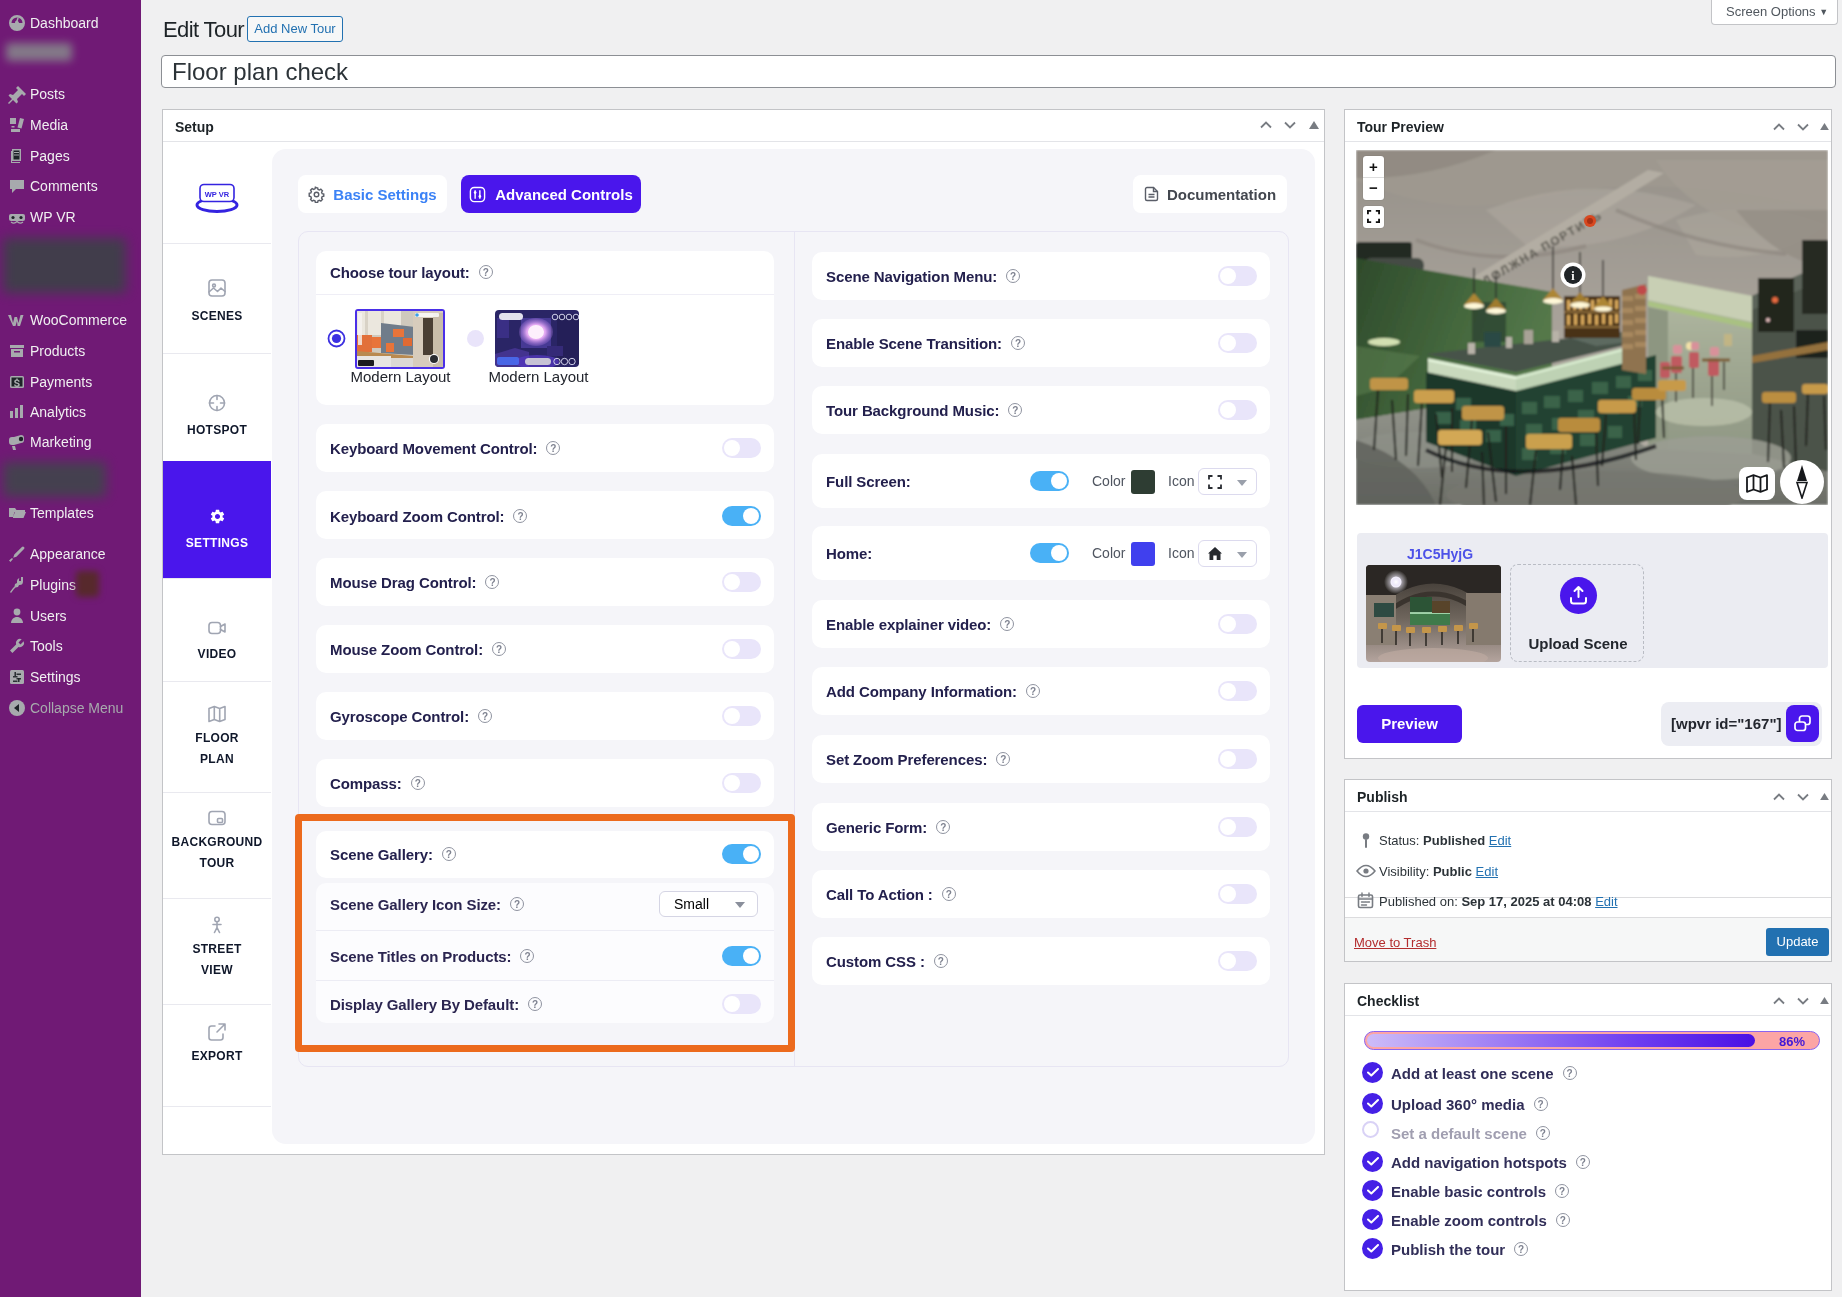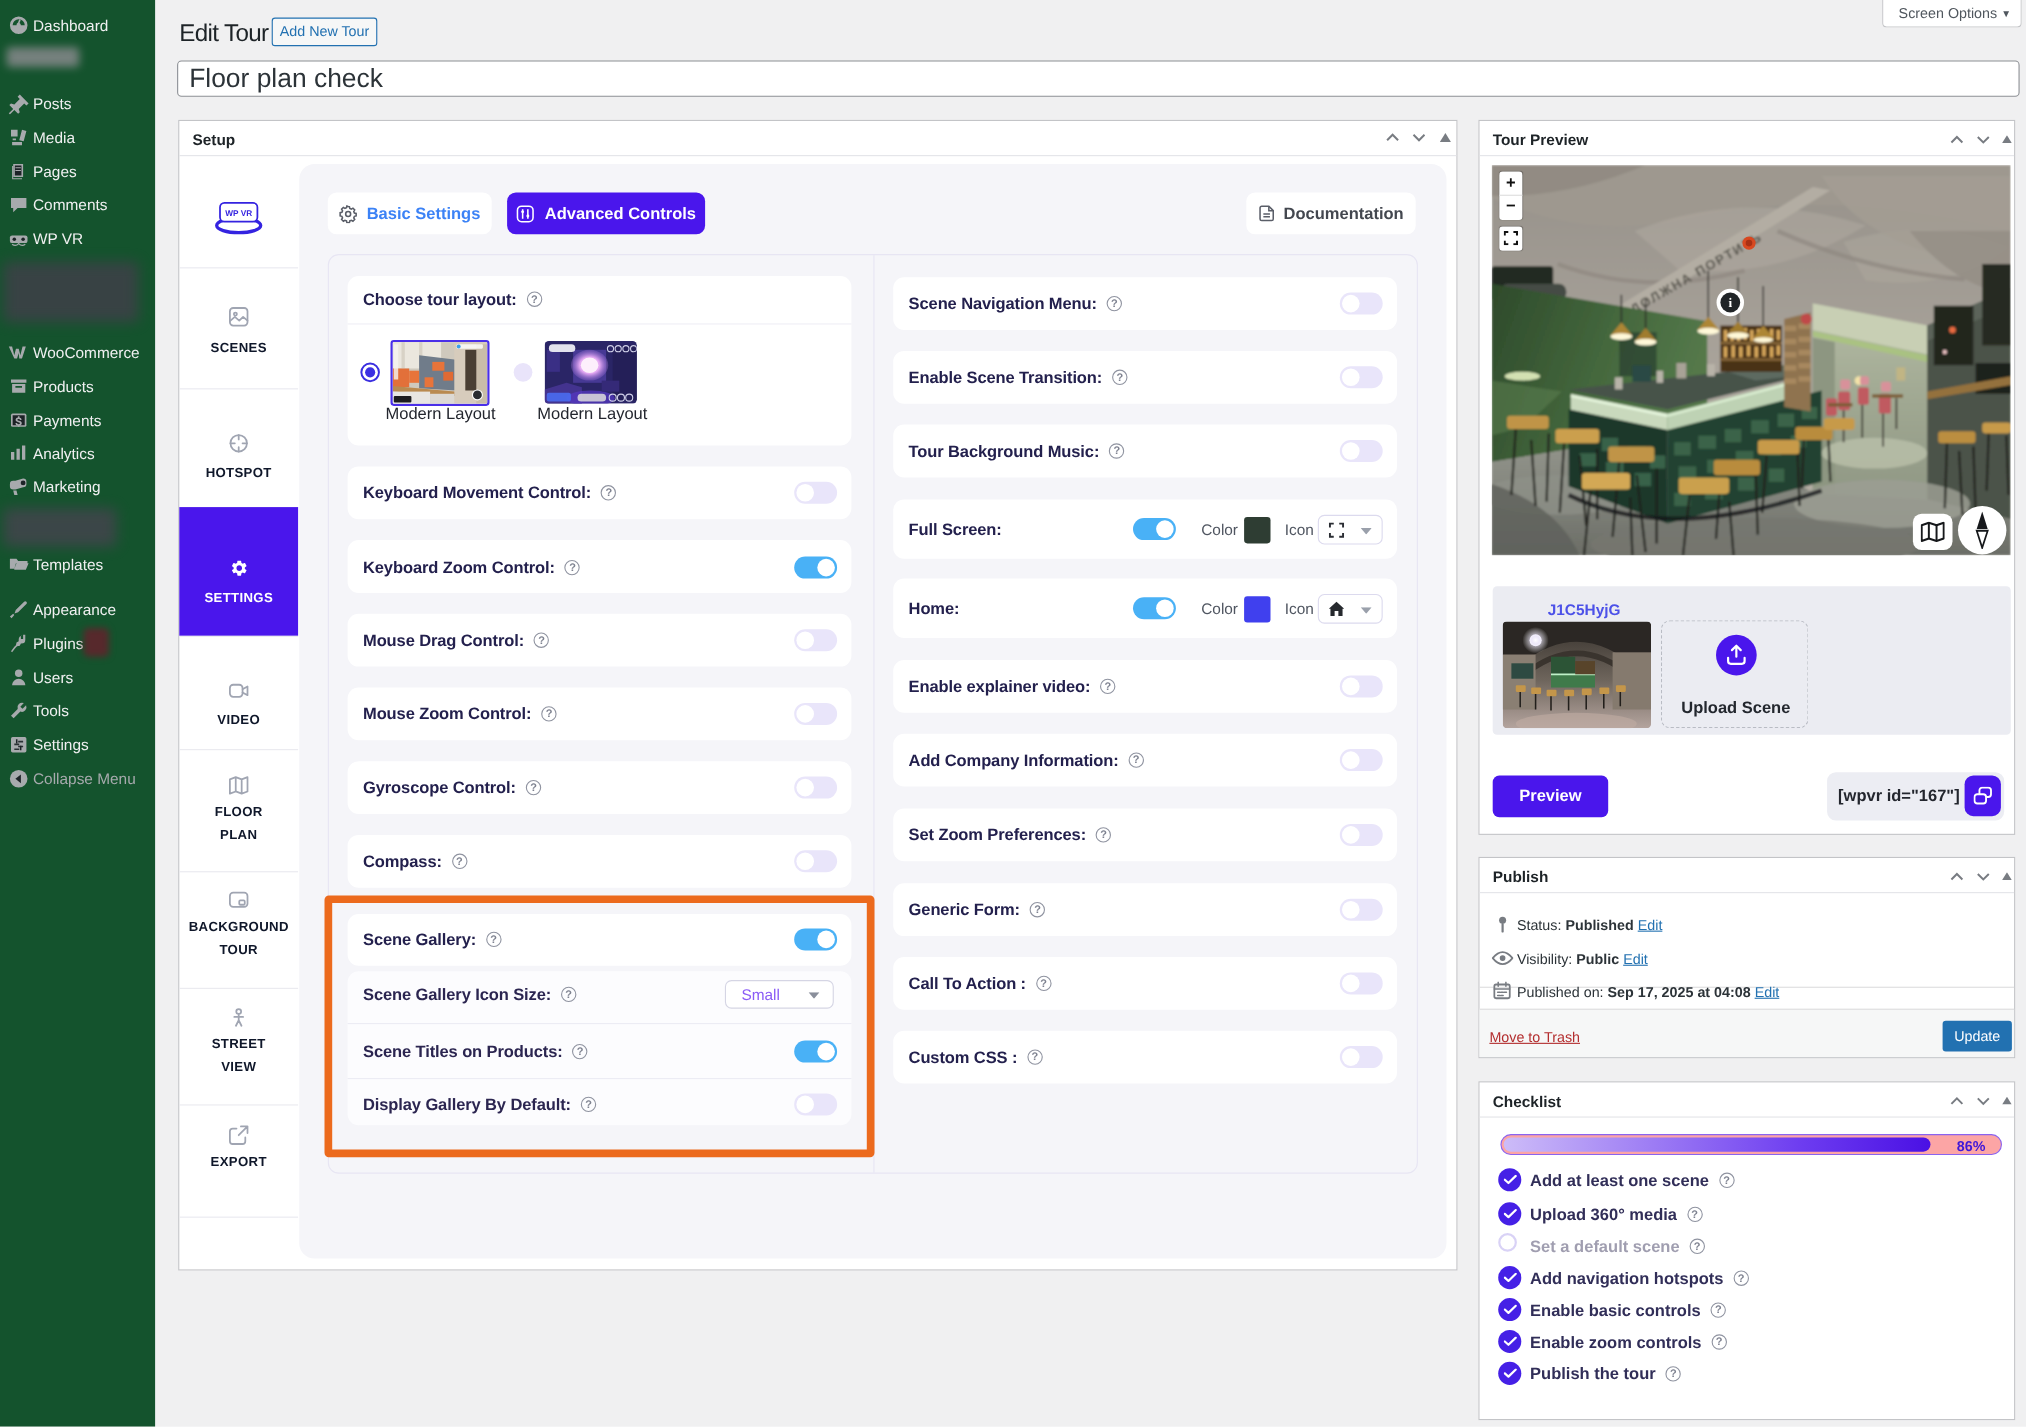--- a/index.html
+++ b/index.html
@@ -1,20 +1,20 @@
 <!DOCTYPE html>
 <html><head>
 <meta charset="utf-8">
 <style>
 *{margin:0;padding:0;box-sizing:border-box}
 html,body{width:1842px;height:1297px;overflow:hidden}
 body{font-family:"Liberation Sans",sans-serif;background:#f0f0f1;position:relative}
 .abs{position:absolute}
 
-#sidebar{position:absolute;left:0;top:0;width:141px;height:1297px;background:#14532d}
+#sidebar{position:absolute;left:0;top:0;width:141px;height:1297px;background:#701a75}
 .mi{position:absolute;left:0;width:141px;height:30px;color:#f0f0f1;font-size:14px}
 .mi .ic{position:absolute;left:7px;top:5px;width:20px;height:20px;fill:#a7aaad;color:#a7aaad}
 .mi .tx{position:absolute;left:30px;top:7px;line-height:16px}
 .blurchip{position:absolute;background:#87898c;filter:blur(4px);border-radius:3px}
 
 .panel{position:absolute;background:#fff;border:1px solid #c3c4c7}
 .phead{position:absolute;left:0;top:0;right:0;height:32px;border-bottom:1px solid #e3e4e8}
 .phead .pt{position:absolute;left:12px;top:9px;font-size:14px;font-weight:700;color:#1d2327}
 .ctrl{position:absolute;top:9px;color:#787c82;font-size:13px}
 
@@ -394,21 +394,21 @@
         <span class="lbl2">Scene Gallery:</span>
         <span class="q"></span>
       </div>
   <div class="tg on" style="left:559px;top:734px"></div>
 
   <div class="card" style="left:153px;top:773px;width:458px;height:140px;background:#fcfcfe"></div>
   <div class="lrow" style="left:167px;top:784px">
         <span class="lbl3">Scene Gallery Icon Size:</span>
         <span class="q"></span>
       </div>
-  <div class="abs" style="left:496px;top:781px;width:99px;height:26px;background:#fff;border:1px solid #d5d5e4;border-radius:6px;font-size:14px;color:#8b5cf6;line-height:24px;padding-left:14px">Small<svg style="position:absolute;right:12px;top:10px" width="10" height="6" viewBox="0 0 10 6">
+  <div class="abs" style="left:496px;top:781px;width:99px;height:26px;background:#fff;border:1px solid #d5d5e4;border-radius:6px;font-size:14px;color:#000000;line-height:24px;padding-left:14px">Small<svg style="position:absolute;right:12px;top:10px" width="10" height="6" viewBox="0 0 10 6">
           <path d="M0 0h10L5 6z" fill="#8a8f9b"></path>
         </svg></div>
   <div class="abs" style="left:153px;top:820px;width:458px;height:1px;background:#ececf4"></div>
   <div class="lrow" style="left:167px;top:836px">
         <span class="lbl3">Scene Titles on Products:</span>
         <span class="q"></span>
       </div>
   <div class="tg on" style="left:559px;top:836px"></div>
   <div class="abs" style="left:153px;top:870px;width:458px;height:1px;background:#ececf4"></div>
   <div class="lrow" style="left:167px;top:884px">

